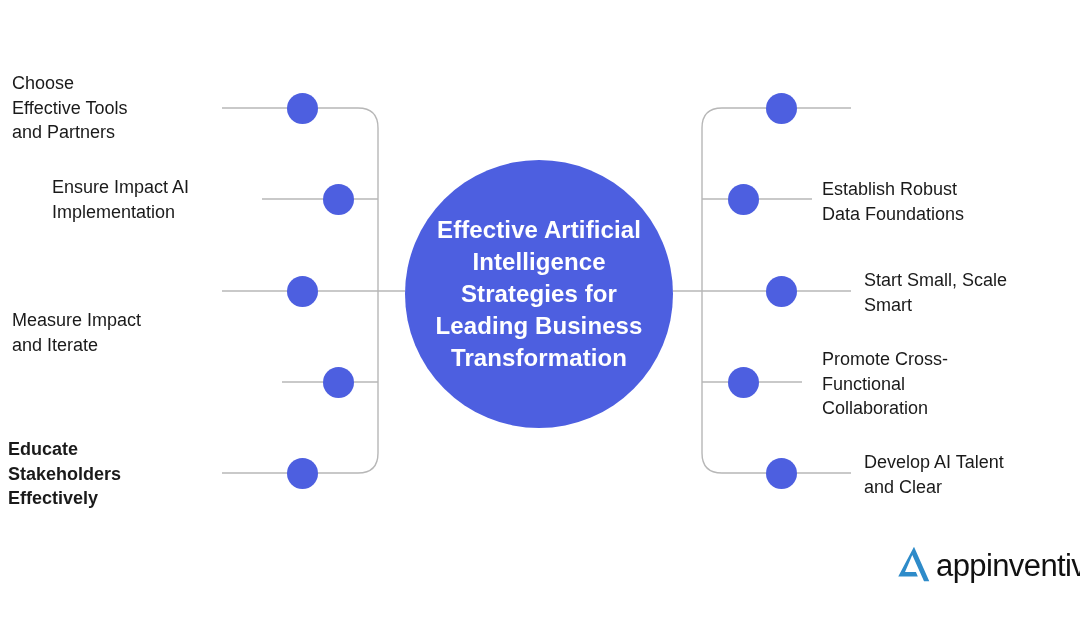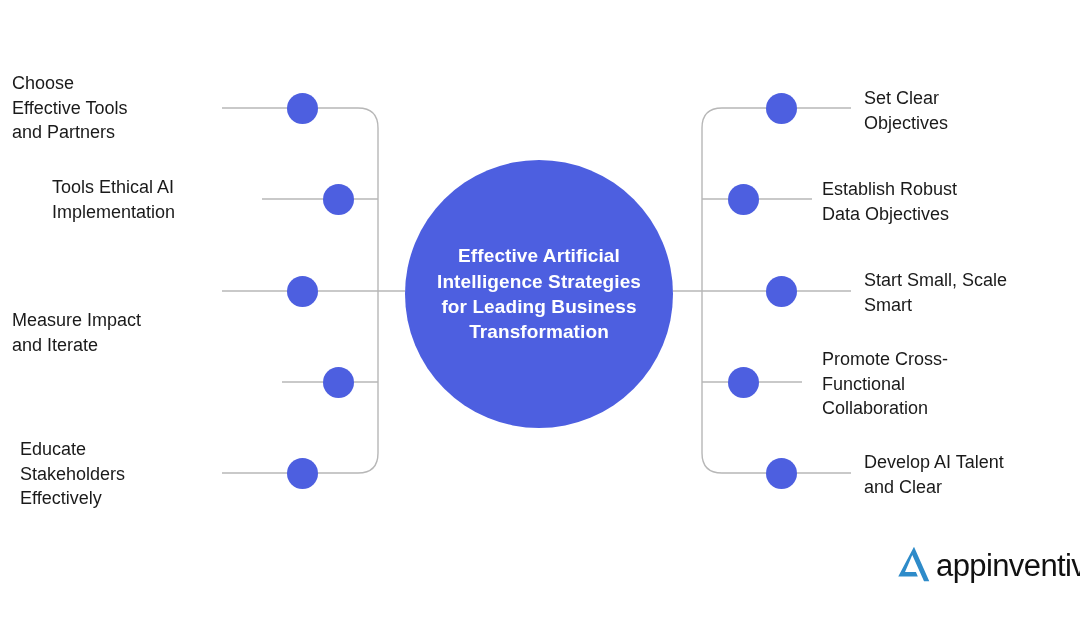--- a/index.html
+++ b/index.html
@@ -35,21 +35,21 @@
     height: 268px;
     border-radius: 50%;
     background: #4D5FE0;
     display: flex;
     align-items: center;
     justify-content: center;
     z-index: 3;
   }
   .hub-text {
     color: #ffffff;
-    font-size: 19px;
+    font-size: 24px;
     font-weight: bold;
     line-height: 1.33;
     text-align: center;
     letter-spacing: 0.1px;
     width: 215px;
   }
 
   
   .dot {
     position: absolute;
@@ -134,32 +134,30 @@
 
   <div class="dot" style="left:765.5px; top:92.5px;"></div>
   <div class="dot" style="left:727.5px; top:183.5px;"></div>
   <div class="dot" style="left:765.5px; top:275.5px;"></div>
   <div class="dot" style="left:727.5px; top:366.5px;"></div>
   <div class="dot" style="left:765.5px; top:457.5px;"></div>
 
   <div class="label left" style="left:12px; width:200px; top:71px;">Choose
 Effective Tools
 and Partners</div>
-  <div class="label left" style="left:52px; width:200px; top:175px;">Tools Ethical AI
+  <div class="label left" style="left:52px; width:200px; top:175px;">Ensure Impact AI
 Implementation</div>
   <div class="label left" style="left:12px; width:200px; top:267px;margin-top:41px;">Measure Impact
 and Iterate</div>
-  <div class="label left" style="left:20px; width:200px; top:437px;">Educate
+  <div class="label left" style="left:8px; width:200px; top:437px;font-weight:bold;">Educate
 Stakeholders
 Effectively</div>
 
-  <div class="label right" style="left:864px; width:206px; top:86px;">Set Clear
-Objectives</div>
   <div class="label right" style="left:822px; width:220px; top:177px;">Establish Robust
-Data Objectives</div>
+Data Foundations</div>
   <div class="label right" style="left:864px; width:206px; top:268px;">Start Small, Scale
 Smart</div>
   <div class="label right" style="left:822px; width:206px; top:347px;">Promote Cross-
 Functional
 Collaboration</div>
   <div class="label right" style="left:864px; width:212px; top:450px;">Develop AI Talent
 and Clear</div>
 
   <div class="logo">
     <svg class="logo-mark" viewBox="0 0 44 44">

